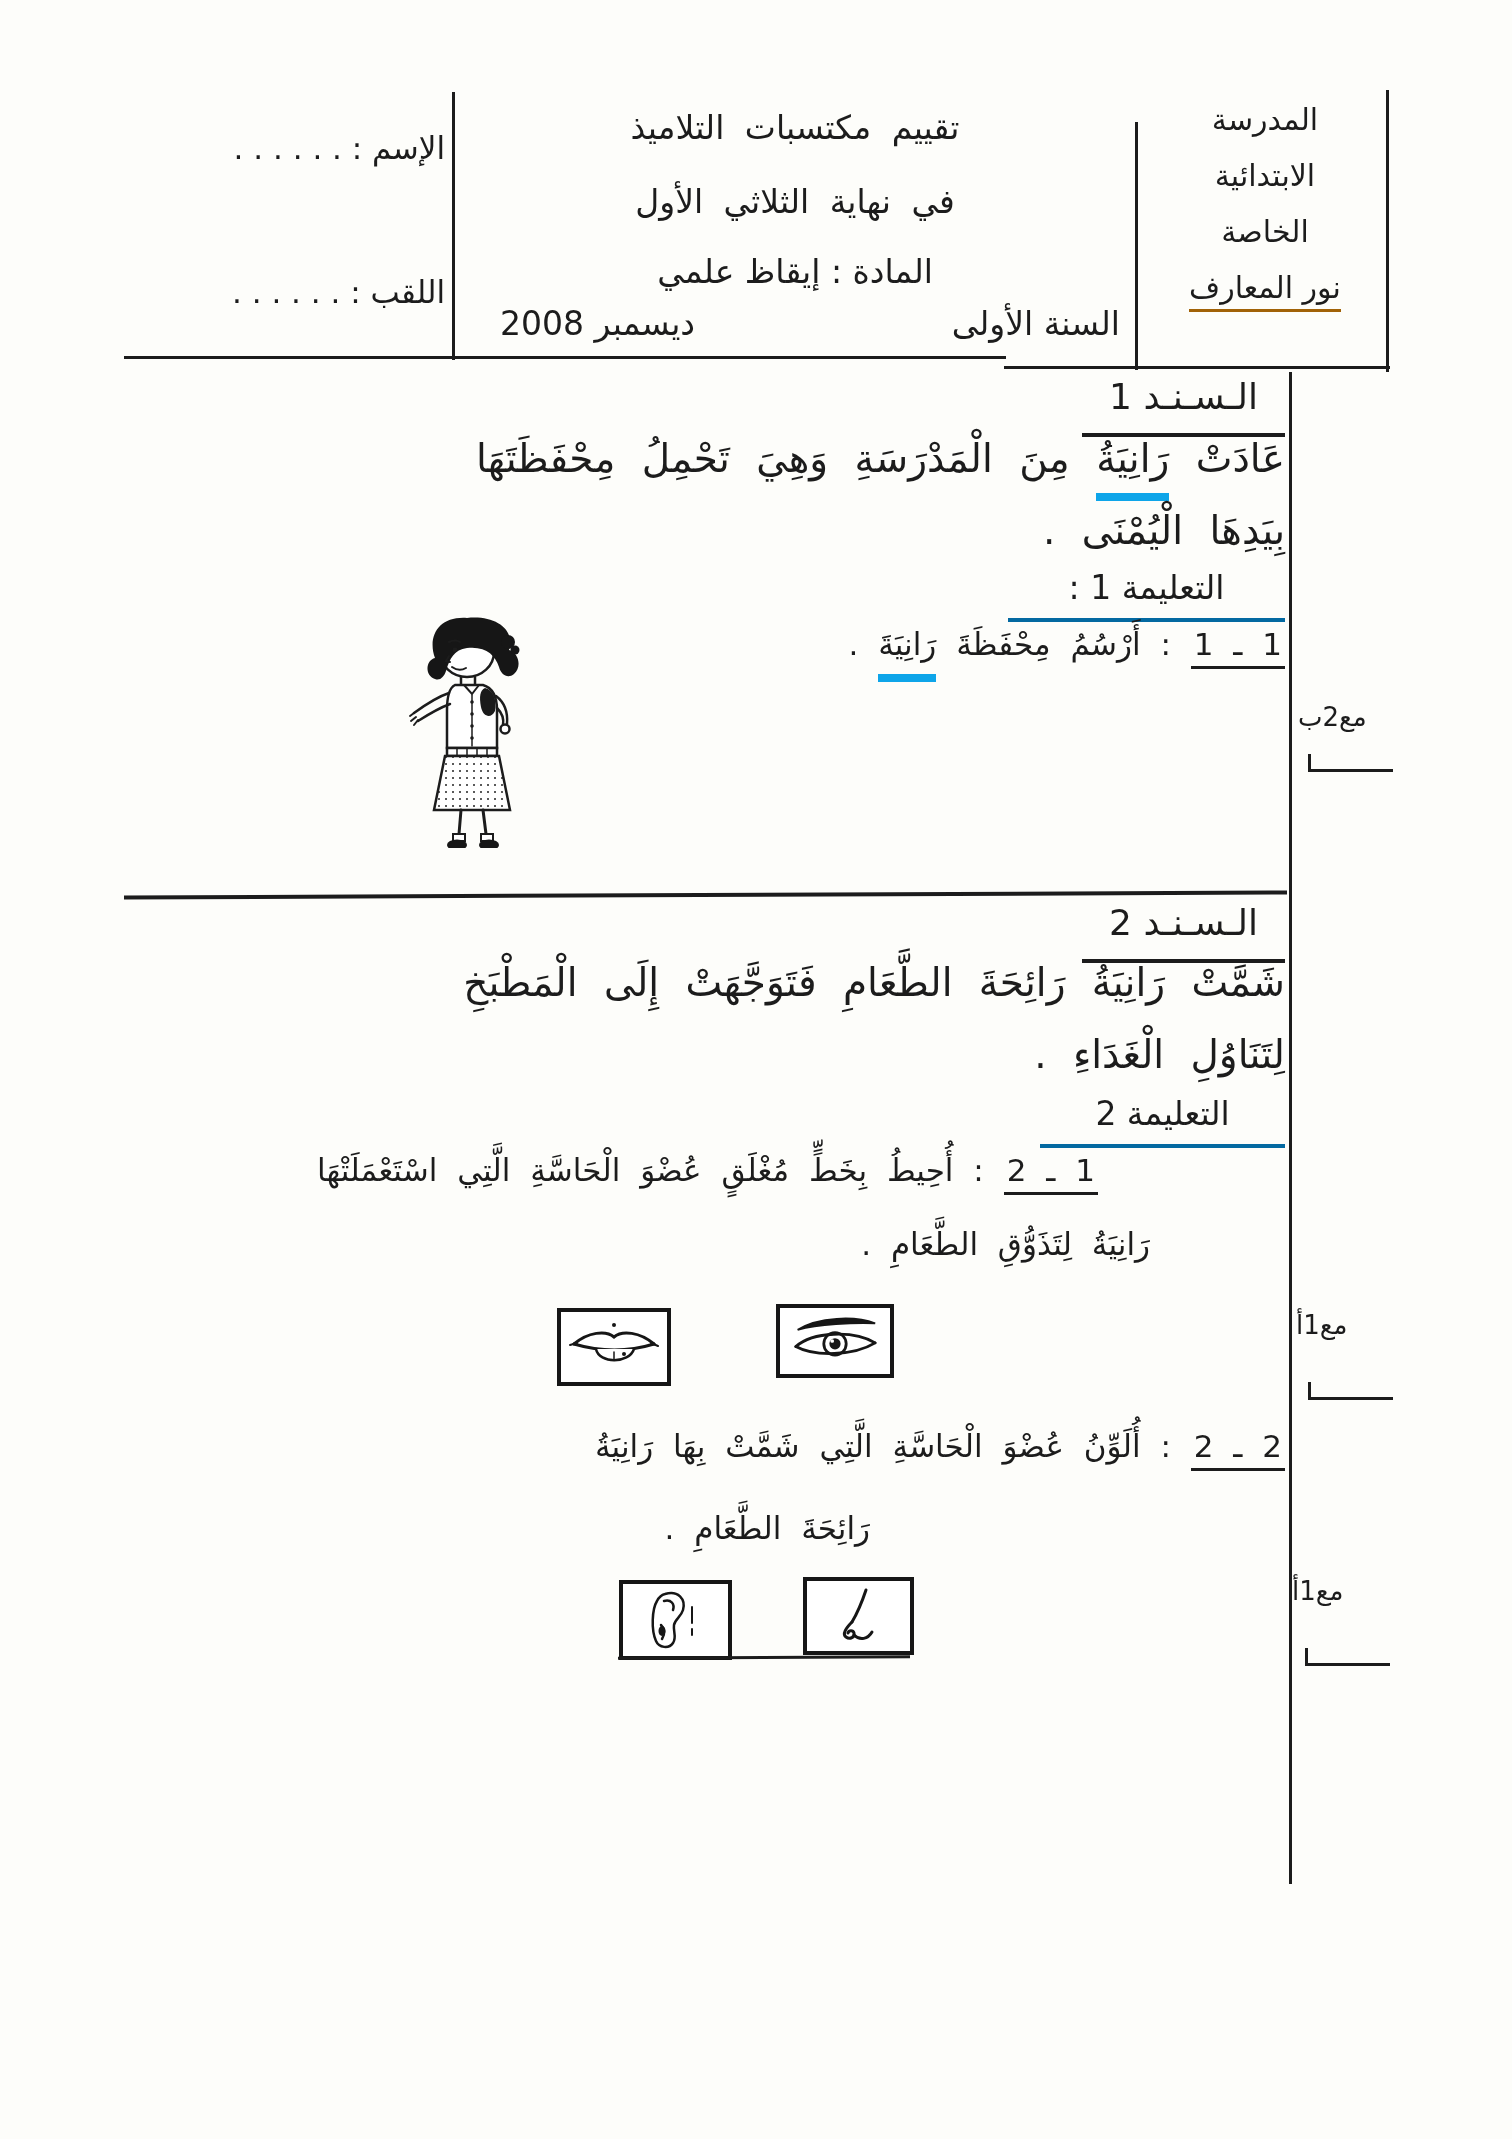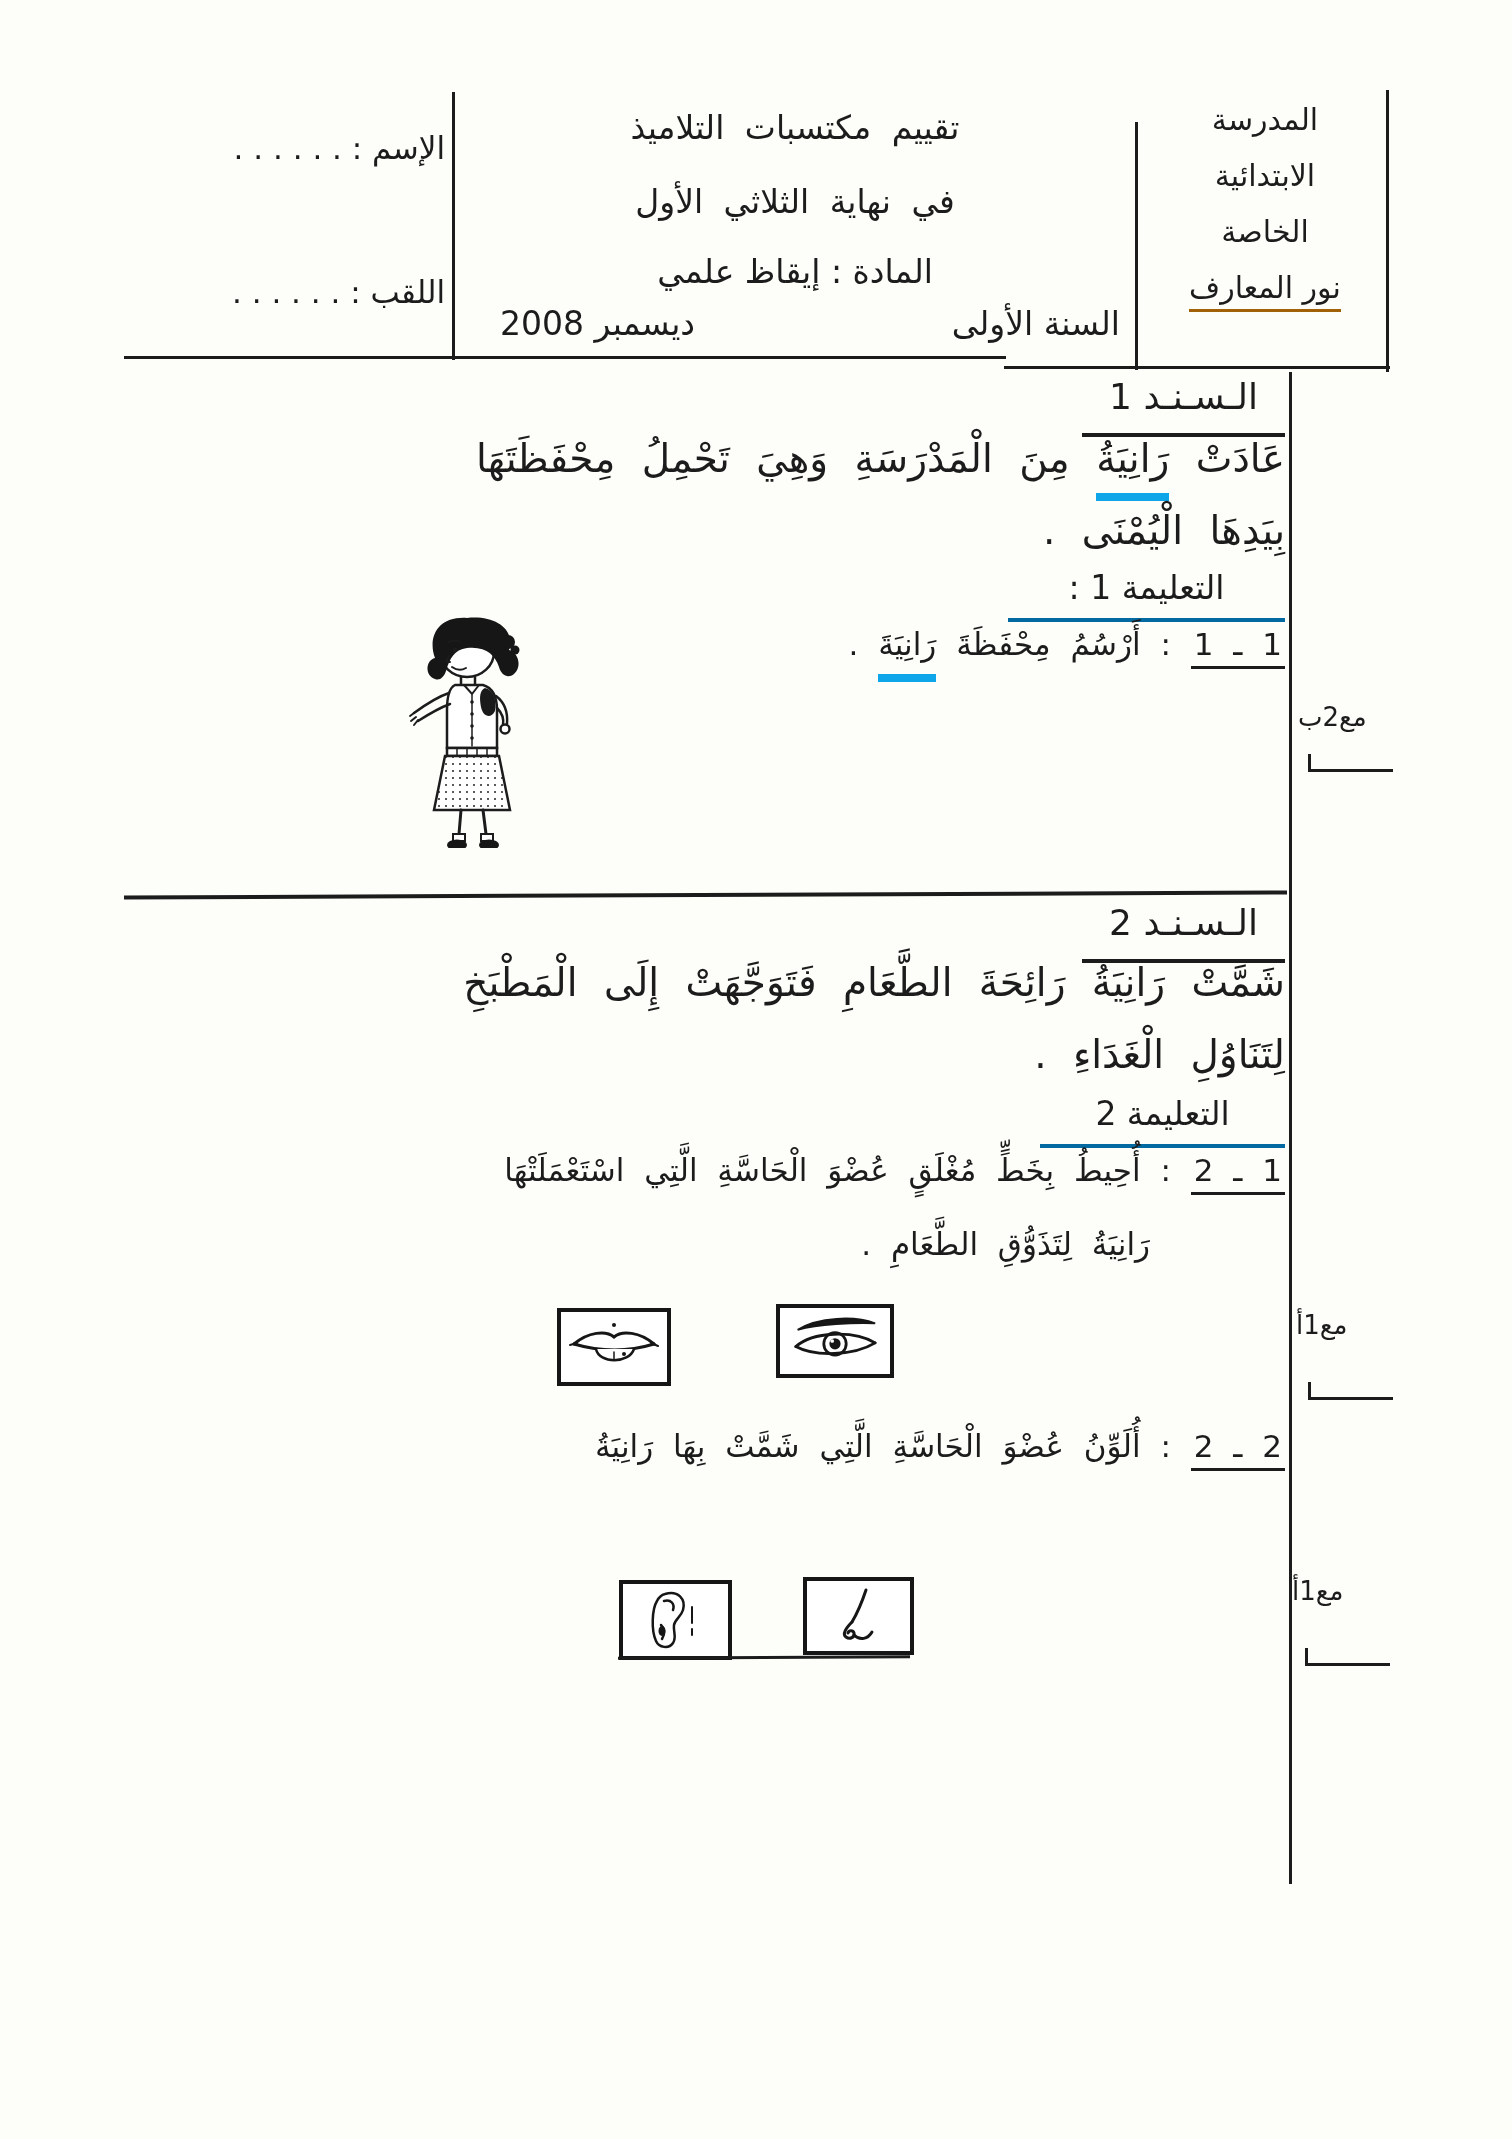--- a/index.html
+++ b/index.html
@@ -157,21 +157,21 @@
 
   <div class="hline" style="left:124px;top:893px;width:1163px;height:4px;transform:rotate(-0.25deg);"></div>
 
   <div class="txt heading" style="left:1082px;top:902px;width:203px;">الـسـنـد 2</div>
 
   <div class="txt right bodyline" style="left:130px;top:960px;width:1155px;">شَمَّتْ رَانِيَةُ رَائِحَةَ الطَّعَامِ فَتَوَجَّهَتْ إِلَى الْمَطْبَخِ</div>
   <div class="txt right bodyline" style="left:900px;top:1032px;width:385px;">لِتَنَاوُلِ الْغَدَاءِ .</div>
 
   <div class="txt subheading" style="left:1040px;top:1094px;width:245px;">التعليمة 2</div>
 
-  <div class="txt right taskline" style="left:130px;top:1152px;width:1155px;">
+  <div class="txt right taskline" style="left:130px;top:1152px;width:1155px;text-align:center;">
     <span class="num">1 ـ 2</span><span> : </span><span>أُحِيطُ بِخَطٍّ مُغْلَقٍ عُضْوَ الْحَاسَّةِ الَّتِي اسْتَعْمَلَتْهَا</span>
   </div>
   <div class="txt right taskline" style="left:500px;top:1226px;width:650px;">رَانِيَةُ لِتَذَوُّقِ الطَّعَامِ .</div>
 
   <div class="imgbox" style="left:557px;top:1308px;width:106px;height:70px;">
     <svg width="96" height="58" viewBox="0 0 96 58">
       <g stroke="#161616" fill="none" stroke-width="3" stroke-linecap="round">
         <circle cx="48" cy="7" r="2" fill="#161616" stroke="none"></circle>
         <path d="M8,26 C22,14 40,12 48,19 C56,12 74,14 88,26"></path>
         <path d="M8,26 C35,34 62,34 88,26"></path>
@@ -195,20 +195,21 @@
       </g>
     </svg>
   </div>
 
   <div class="txt scorecode" style="left:1296px;top:1310px;width:100px;">مع1أ</div>
   <div class="bracket" style="left:1308px;top:1382px;"></div>
 
   <div class="txt right taskline" style="left:290px;top:1428px;width:995px;">
     <span class="num">2 ـ 2</span><span> : </span><span>أُلَوِّنُ عُضْوَ الْحَاسَّةِ الَّتِي شَمَّتْ بِهَا رَانِيَةُ</span>
   </div>
+  <div class="txt right taskline" style="left:470px;top:1510px;width:400px;">رَائِحَةَ الطَّعَامِ .</div>
 
   <div class="imgbox" style="left:619px;top:1580px;width:105px;height:72px;">
     <svg width="95" height="62" viewBox="0 0 95 62">
       <g stroke="#161616" fill="none" stroke-width="2.5" stroke-linecap="round">
         <path d="M37,5 C50,1 58,10 55,21 C53,28 47,30 46,36 C45,43 49,48 45,54 C41,60 31,59 28,52 C23,41 24,20 29,12 C31,8 33,6 37,5 Z"></path>
         <path d="M36,12 C43,10 47,15 45,21"></path>
         <path d="M33,36 C37,40 37,45 34,50"></path>
         <ellipse cx="34" cy="42" rx="3.5" ry="5" fill="#161616" stroke="none"></ellipse>
         <path d="M64,18 L64,34 M64,40 L64,46" stroke-width="2"></path>
       </g>

